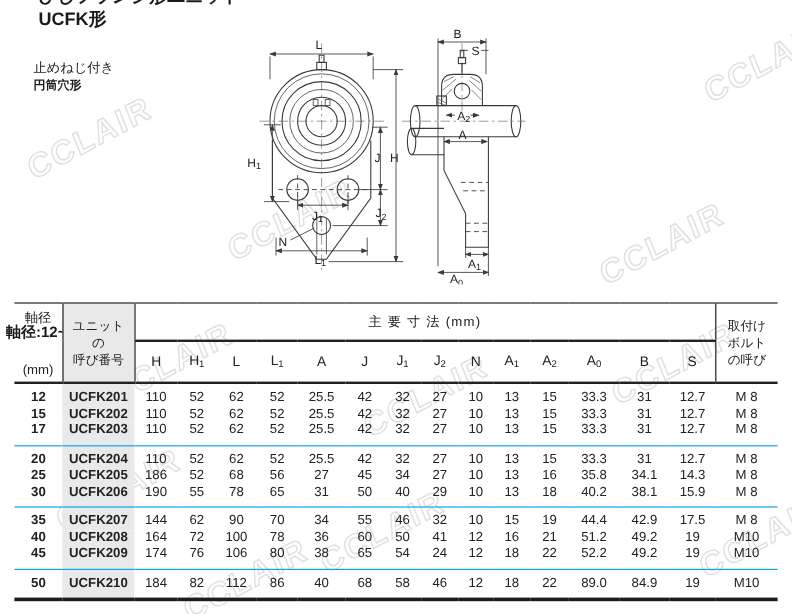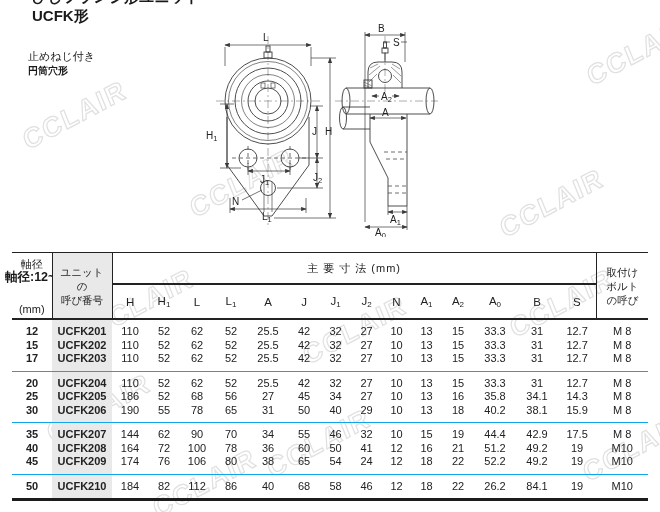--- a/index.html
+++ b/index.html
@@ -452,21 +452,21 @@
           <td>82</td>
           <td>112</td>
           <td>86</td>
           <td>40</td>
           <td>68</td>
           <td>58</td>
           <td>46</td>
           <td>12</td>
           <td>18</td>
           <td>22</td>
-          <td>26.2</td>
-          <td>84.1</td>
+          <td>89.0</td>
+          <td>84.9</td>
           <td>19</td>
           <td>M10</td>
         </tr>
       </tbody>
     </table>
 
 </div>
 
 </body></html>

